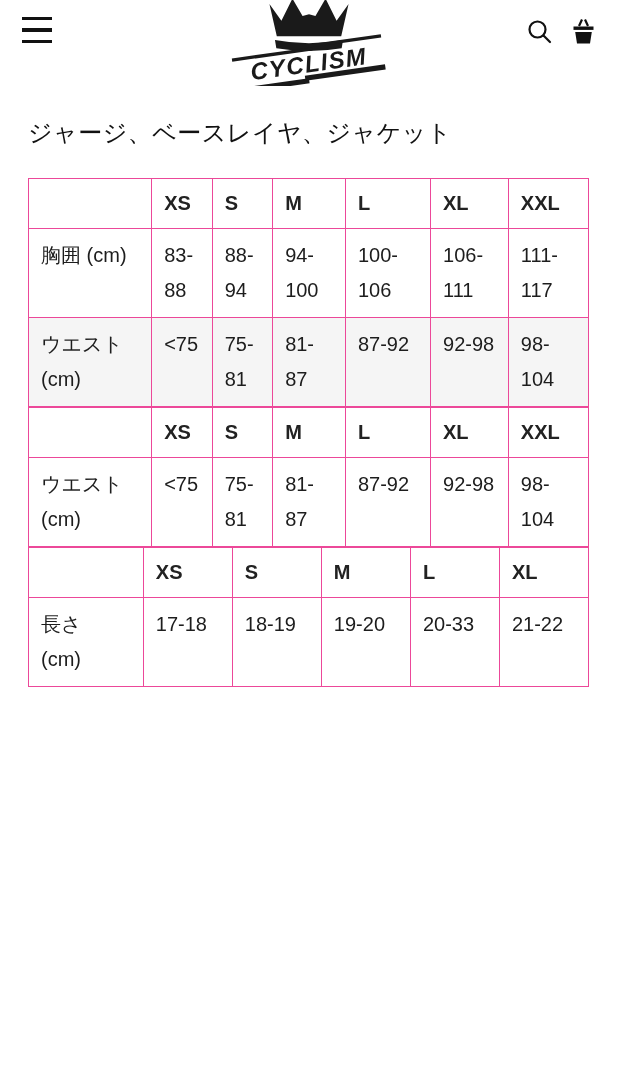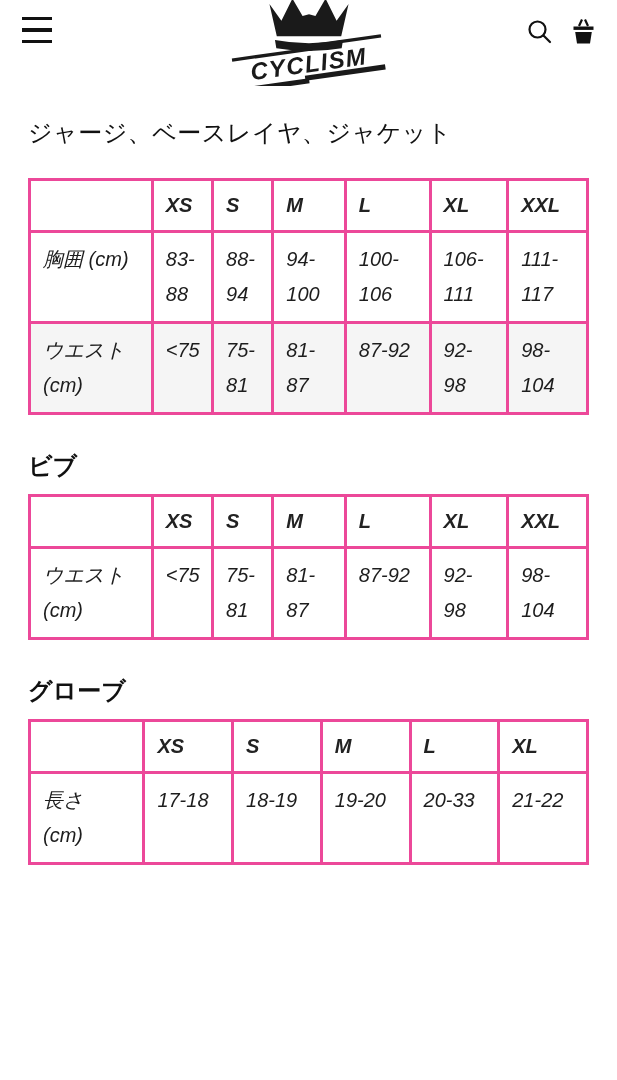--- a/index.html
+++ b/index.html
@@ -65,28 +65,27 @@
   .first-table { margin-top: 26px; }
 
   table.size-table {
     width: 100%;
     border-collapse: collapse;
     table-layout: fixed;
     font-size: 20px;
     color: #1d1d1d;
   }
   table.size-table th, table.size-table td {
-    border: 3px solid #ec4899;
+    border: 1px solid #ec4899;
     text-align: left;
     font-weight: 400;
     line-height: 35px;
     padding: 9px 12px;
     vertical-align: top;
     overflow: hidden;
-    font-style: italic;
   }
   table.size-table thead th {
     font-weight: 700;
     padding: 7px 12px;
     vertical-align: middle;
     color: #222;
   }
   table.size-table tbody tr:nth-child(even) { background: #f5f5f5; }
   .row-label { white-space: pre-line; margin-left: 40px; }
 
@@ -193,21 +192,20 @@
 (cm)</th>
             <td>&lt;75</td>
             <td>75-81</td>
             <td>81-87</td>
             <td>87-92</td>
             <td>92-98</td>
             <td>98-104</td>
           </tr>
         </tbody>
       </table>
-      <h2 class="section-heading">ビブ</h2>
       <table class="size-table cols-7">
         <colgroup>
           <col>
           <col>
           <col>
           <col>
           <col>
           <col>
           <col>
         </colgroup>
@@ -228,21 +226,20 @@
 (cm)</th>
             <td>&lt;75</td>
             <td>75-81</td>
             <td>81-87</td>
             <td>87-92</td>
             <td>92-98</td>
             <td>98-104</td>
           </tr>
         </tbody>
       </table>
-      <h2 class="section-heading">グローブ</h2>
       <table class="size-table cols-6">
         <colgroup>
           <col>
           <col>
           <col>
           <col>
           <col>
           <col>
         </colgroup>
         <thead>

